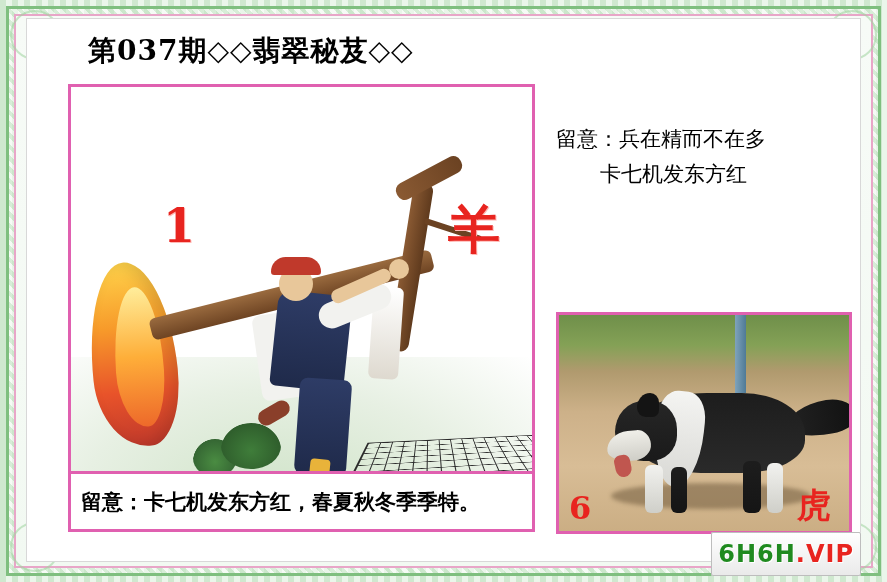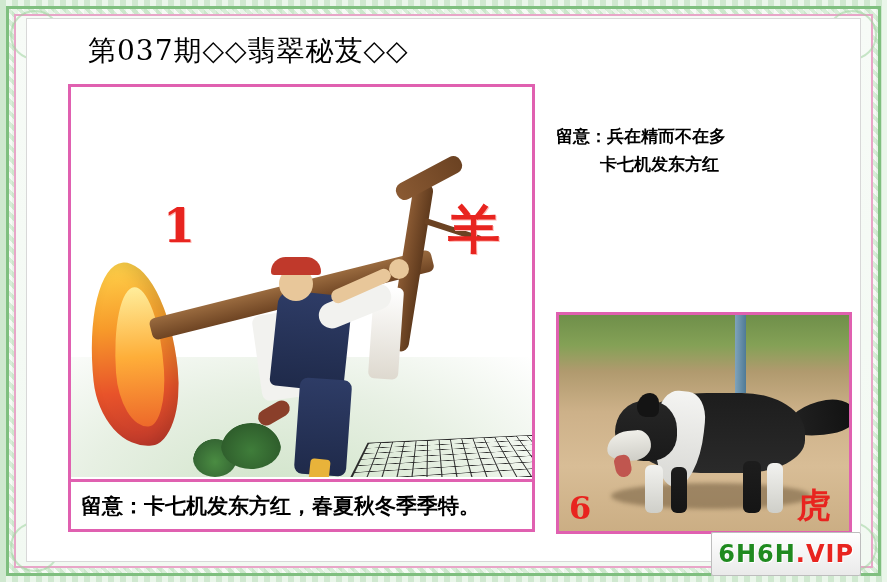--- a/index.html
+++ b/index.html
@@ -46,21 +46,21 @@
   }
   .c-tl{left:10px;top:10px;}
   .c-tr{right:10px;top:10px;}
   .c-bl{left:10px;bottom:10px;}
   .c-br{right:10px;bottom:10px;}
 
   
   .title{
     position:absolute;left:88px;top:32px;
     font-family:"DejaVu Serif", serif;
-    font-weight:normal;
+    font-weight:bold;
     font-size:28px;
     color:#000000;
     letter-spacing:1px;
     white-space:nowrap;
   }
 
   
   .pic-panel{
     position:absolute;left:68px;top:84px;width:467px;height:448px;
     border:3px solid #e060b0;
@@ -194,38 +194,38 @@
     text-shadow:1px 1px 0 #ffb9b5;
   }
   .big-zodiac{
     position:absolute;right:32px;top:108px;
     font-family:"DejaVu Serif", serif;
     font-size:52px;font-weight:bold;color:#e8241f;
     text-shadow:1px 1px 0 #ffb9b5;
   }
   
   .caption{
-    position:absolute;left:0;right:0;bottom:0;height:50px;
+    position:absolute;left:0;right:0;bottom:0;height:58px;
     border-top:3px solid #e060b0;
     background:#ffffff;
     display:flex;align-items:center;
     padding-left:10px;
     box-sizing:border-box;
   }
   .caption span{
     font-family:"DejaVu Sans", sans-serif;
     font-weight:bold;font-size:21px;color:#000;
     white-space:nowrap;
   }
 
   
   .notes{
     position:absolute;left:556px;top:122px;width:300px;
     font-family:"DejaVu Sans", sans-serif;
-    font-weight:bold;font-size:17px;color:#000;
+    font-weight:normal;font-size:21px;color:#000;
     line-height:1.65;
   }
   .notes .l2{ padding-left:44px; }
 
   
   .dog-panel{
     position:absolute;left:556px;top:312px;width:296px;height:222px;
     border:3px solid #e060b0;
     box-sizing:border-box;
     overflow:hidden;

